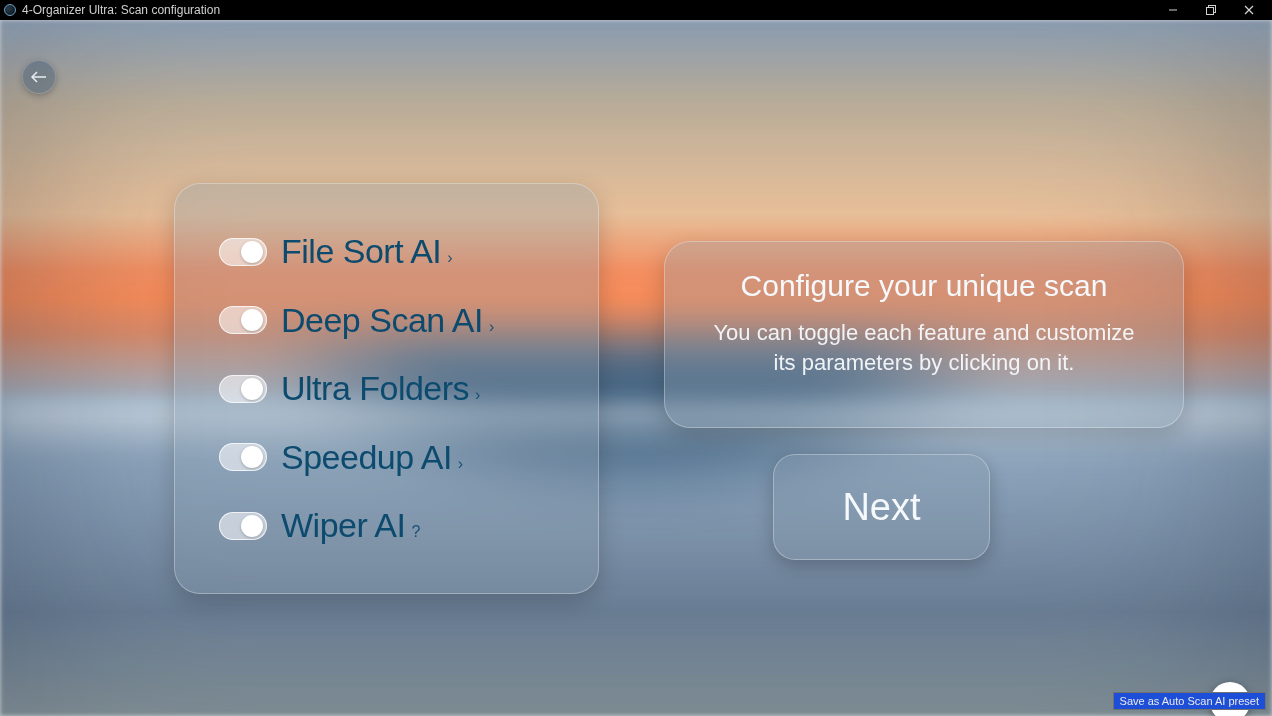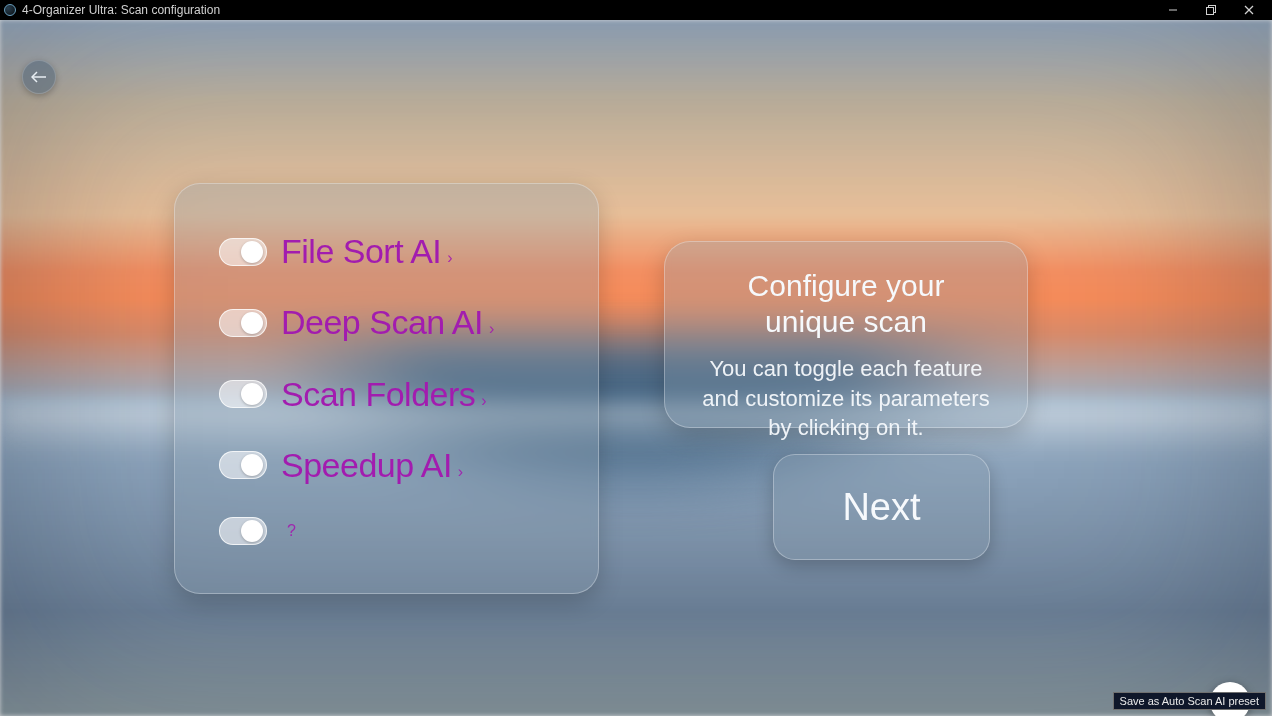--- a/index.html
+++ b/index.html
@@ -126,39 +126,39 @@
   .toggle .knob {
     position: absolute;
     top: 2px;
     width: 22px; height: 22px;
     border-radius: 50%;
     background: #ffffff;
     box-shadow: 0 1px 3px rgba(0,0,0,0.25);
   }
   .toggle.on .knob { right: 3px; }
   .feature-label {
-    color: #a21caf;
+    color: #0c4a6e;
     font-size: 34px;
     font-weight: 300;
     letter-spacing: -0.5px;
     cursor: pointer;
     display: flex; align-items: baseline;
     white-space: nowrap;
   }
   .feature-suffix {
     font-size: 16px;
     font-weight: 300;
     margin-left: 6px;
     opacity: 0.9;
   }
 
   
   .info-card {
     top: 221px; left: 664px;
-    width: 364px; height: 187px;
+    width: 520px; height: 187px;
     padding: 26px 36px;
     text-align: center;
     color: #f6f9fc;
   }
   .info-title {
     font-size: 30px;
     font-weight: 300;
     line-height: 1.2;
     margin-bottom: 14px;
   }
@@ -194,21 +194,21 @@
     display: flex; align-items: center; justify-content: center;
     box-shadow: 0 2px 8px rgba(0,0,0,0.35);
     cursor: pointer;
     color: #2a3a4a;
   }
 
   
   .tooltip {
     position: absolute;
     right: 6px; bottom: 6px;
-    background: #0f172a;
+    background: #1d4ed8;
     border: 1px solid #707070;
     color: #eaeaea;
     font-size: 11px;
     padding: 2px 6px;
     white-space: nowrap;
   }
 </style>
 </head>
 <body>
 
@@ -265,38 +265,39 @@
       <div class="feature-label">
         <span>Deep Scan AI</span>
         <span class="feature-suffix">›</span>
       </div>
     </div>
     <div class="feature-row">
       <div class="toggle on">
           <div class="knob"></div>
         </div>
       <div class="feature-label">
-        <span>Scan Folders</span>
+        <span>Ultra Folders</span>
         <span class="feature-suffix">›</span>
       </div>
     </div>
     <div class="feature-row">
       <div class="toggle on">
           <div class="knob"></div>
         </div>
       <div class="feature-label">
         <span>Speedup AI</span>
         <span class="feature-suffix">›</span>
       </div>
     </div>
     <div class="feature-row">
       <div class="toggle on">
           <div class="knob"></div>
         </div>
       <div class="feature-label">
+        <span>Wiper AI</span>
         <span class="feature-suffix">?</span>
       </div>
     </div>
   </div>
 
   <div class="card info-card">
     <div class="info-title">Configure your unique scan</div>
     <div class="info-sub">You can toggle each feature and customize its parameters by clicking on it.</div>
   </div>
 

